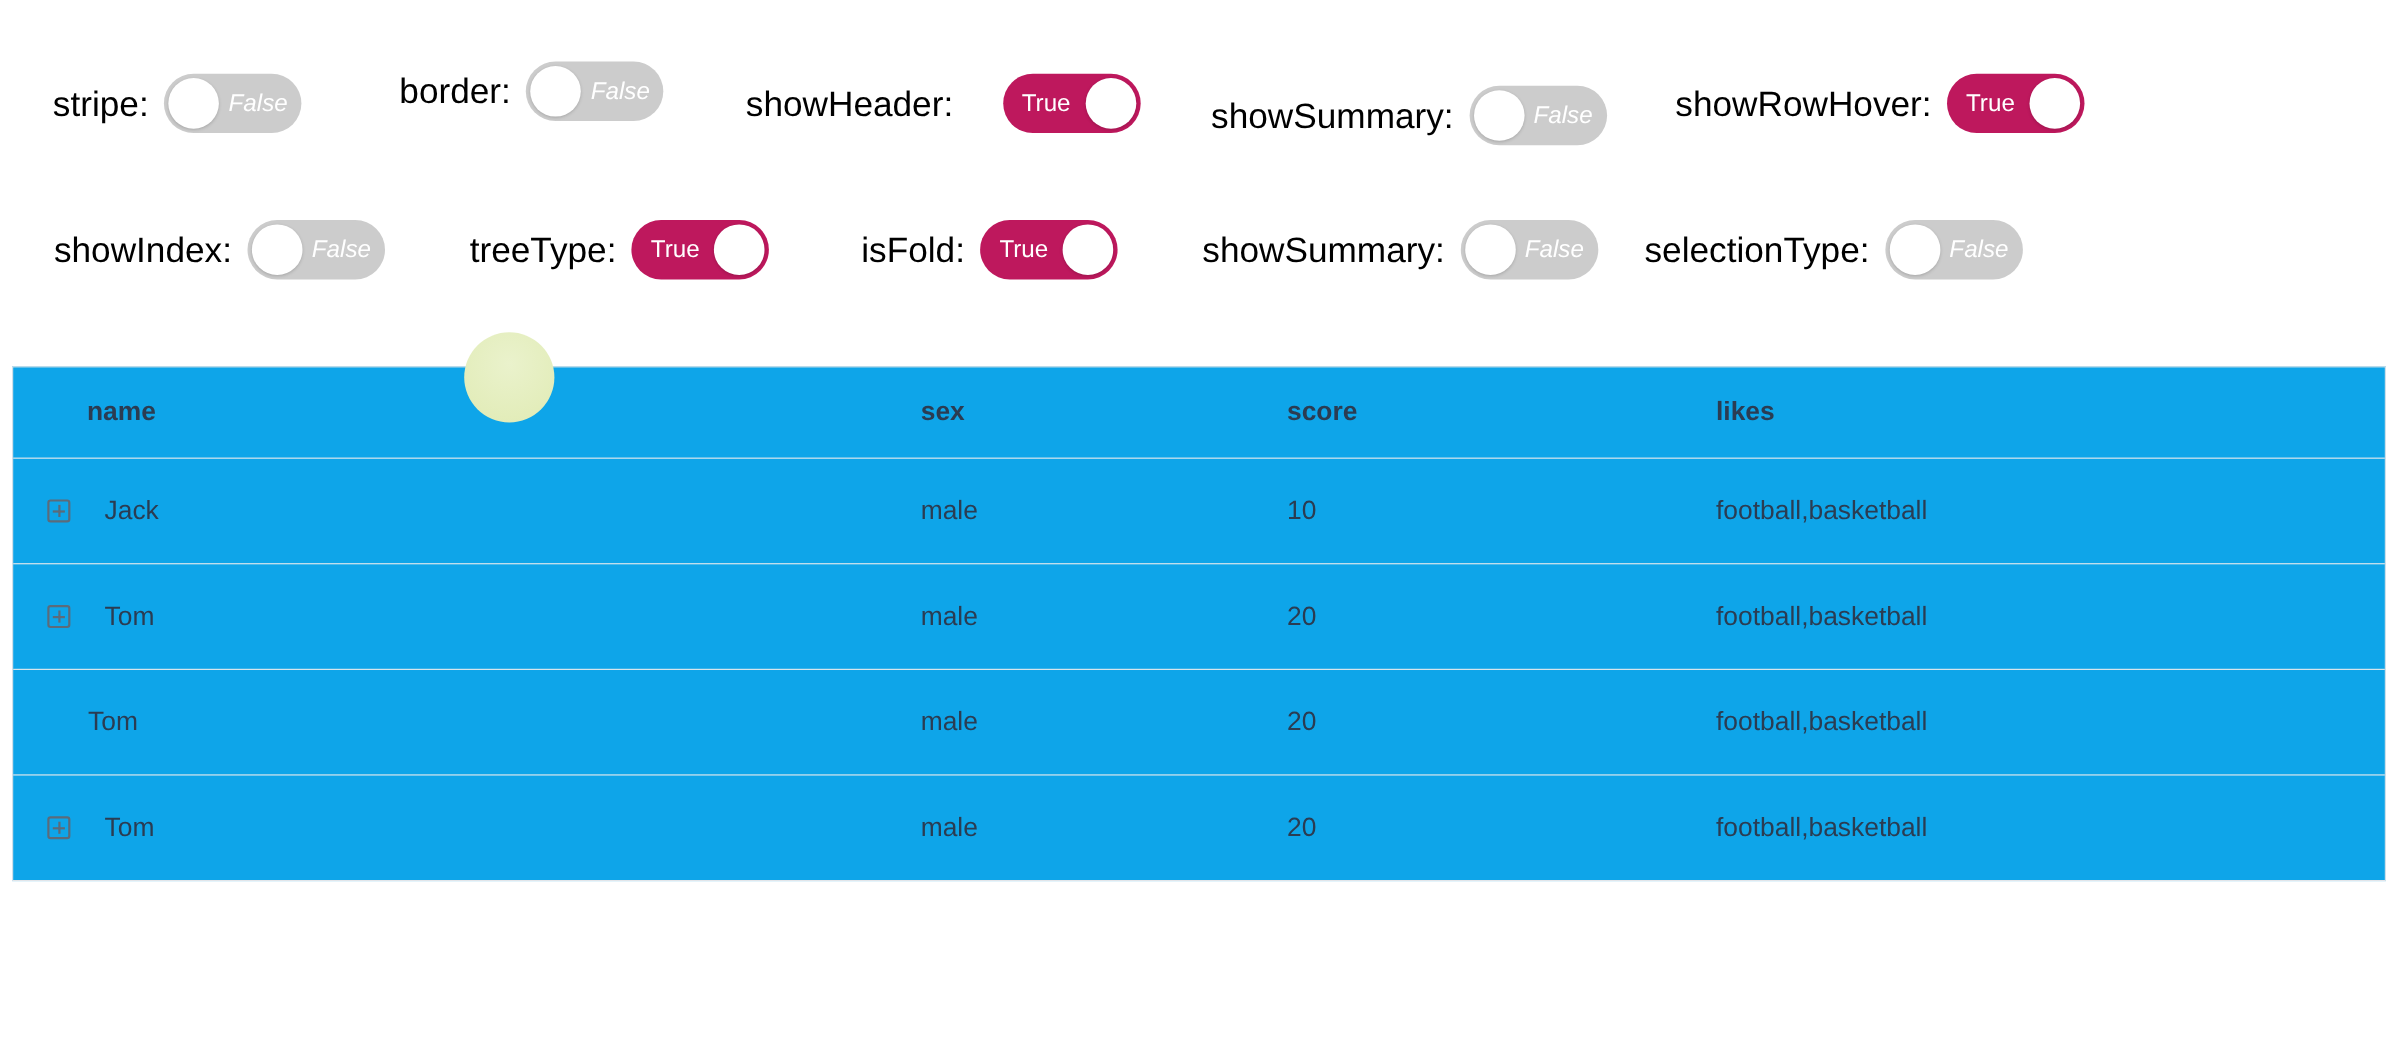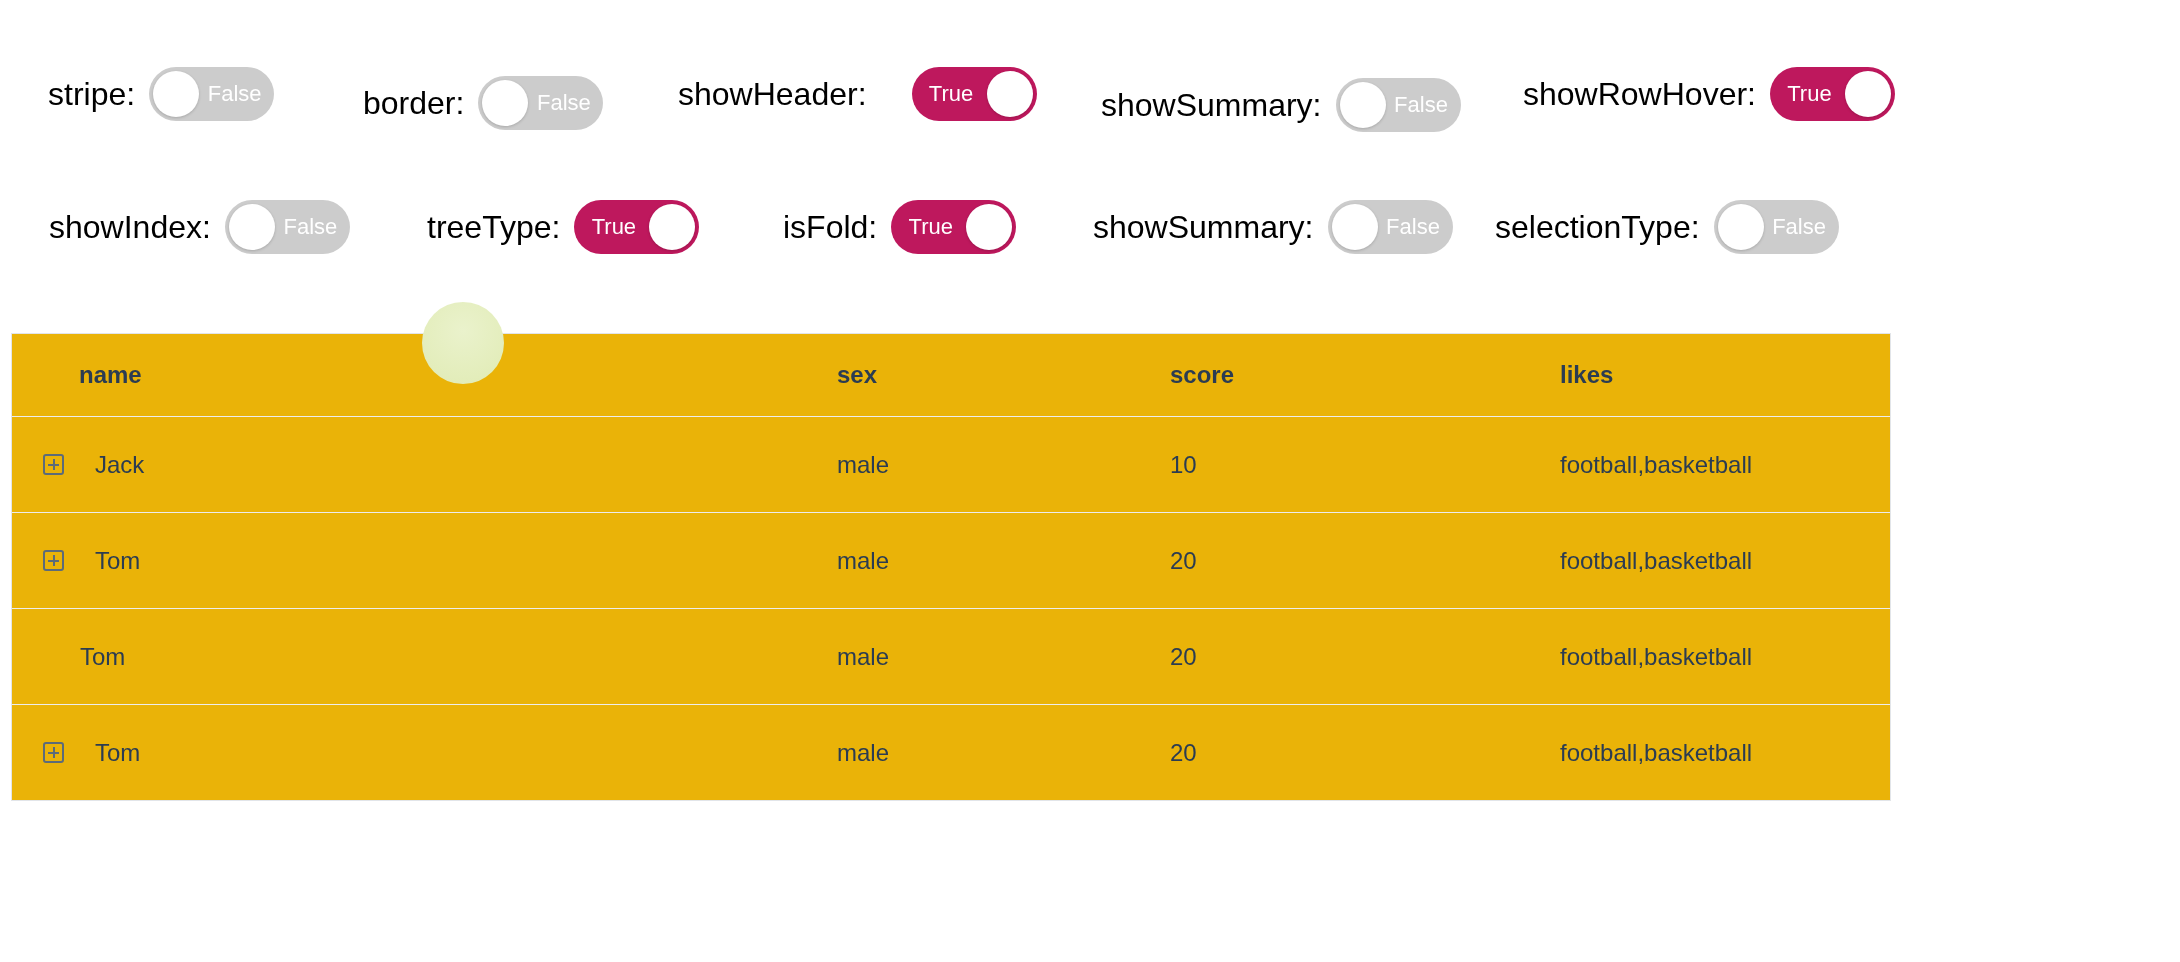--- a/index.html
+++ b/index.html
@@ -6,34 +6,34 @@
   html, body { width: 2180px; height: 962px; background: #ffffff; overflow: hidden;
     font-family: "Liberation Sans", "DejaVu Sans", sans-serif; }
 
   .stage { position: relative; width: 2180px; height: 962px; }
 
   
   .ctl-group { position: absolute; display: flex; align-items: center; gap: 14px; height: 54px; }
   .ctl-label { font-size: 32px; color: #000000; white-space: nowrap; }
 
   .switch { position: relative; width: 125px; height: 54px; border-radius: 27px; flex: 0 0 auto; cursor: pointer; }
-  .switch--off { background: #cccccc; }
+  .switch--off { background: #cccccc; font-style: italic; }
   .switch--on  { background: #be185d; }
   .switch .knob { position: absolute; top: 4px; width: 46px; height: 46px; border-radius: 50%;
     background: #ffffff; box-shadow: 0 1px 3px rgba(0,0,0,0.18); }
   .switch--off .knob { left: 4px; }
   .switch--on  .knob { right: 4px; }
   .switch .txt { position: absolute; top: 0; bottom: 0; display: flex; align-items: center;
     justify-content: center; font-size: 22px; color: #ffffff; }
   .switch--off .txt { left: 50px; right: 4px; }
   .switch--on  .txt { left: 4px; right: 50px; }
 
   
-  .vtable { position: absolute; left: 11px; top: 333px; width: 1880px;
-    border: 1px solid #e2e5e9; background: #eab308; }
+  .vtable { position: absolute; left: 11px; top: 333px; width: 2158px;
+    border: 1px solid #e2e5e9; background: #0ea5e9; }
   .vrow { display: grid; grid-template-columns: 758px 333px 390px auto; align-items: center; }
   .vrow.vhead { height: 82px; }
   .vrow.vbody { height: 96px; border-top: 1px solid #ededed; }
   .vcell { padding-left: 67px; font-size: 24px; color: #2b3c52; white-space: nowrap; overflow: hidden; }
   .vhead .vcell { font-weight: 700; }
   .vcell.name-cell { padding-left: 31px; display: flex; align-items: center; }
   .name-text { margin-left: 31px; }
 
   .expand-icon { position: relative; width: 21px; height: 21px; border: 2px solid #5c6b7a;
     border-radius: 3px; flex: 0 0 auto; cursor: pointer; }
@@ -53,21 +53,21 @@
 <div class="stage">
 
   <div class="ctl-group" style="left:48px; top:67px;">
     <span class="ctl-label">stripe:</span>
     <span class="switch switch--off">
       <span class="knob"></span>
       <span class="txt">False</span>
     </span>
   </div>
 
-  <div class="ctl-group" style="left:363px; top:76px;justify-content:space-between;">
+  <div class="ctl-group" style="left:363px; top:56px;justify-content:space-between;">
     <span class="ctl-label">border:</span>
     <span class="switch switch--off">
       <span class="knob"></span>
       <span class="txt">False</span>
     </span>
   </div>
 
   <div class="ctl-group" style="left:678px; top:67px;gap:45px;">
     <span class="ctl-label">showHeader:</span>
     <span class="switch switch--on">

